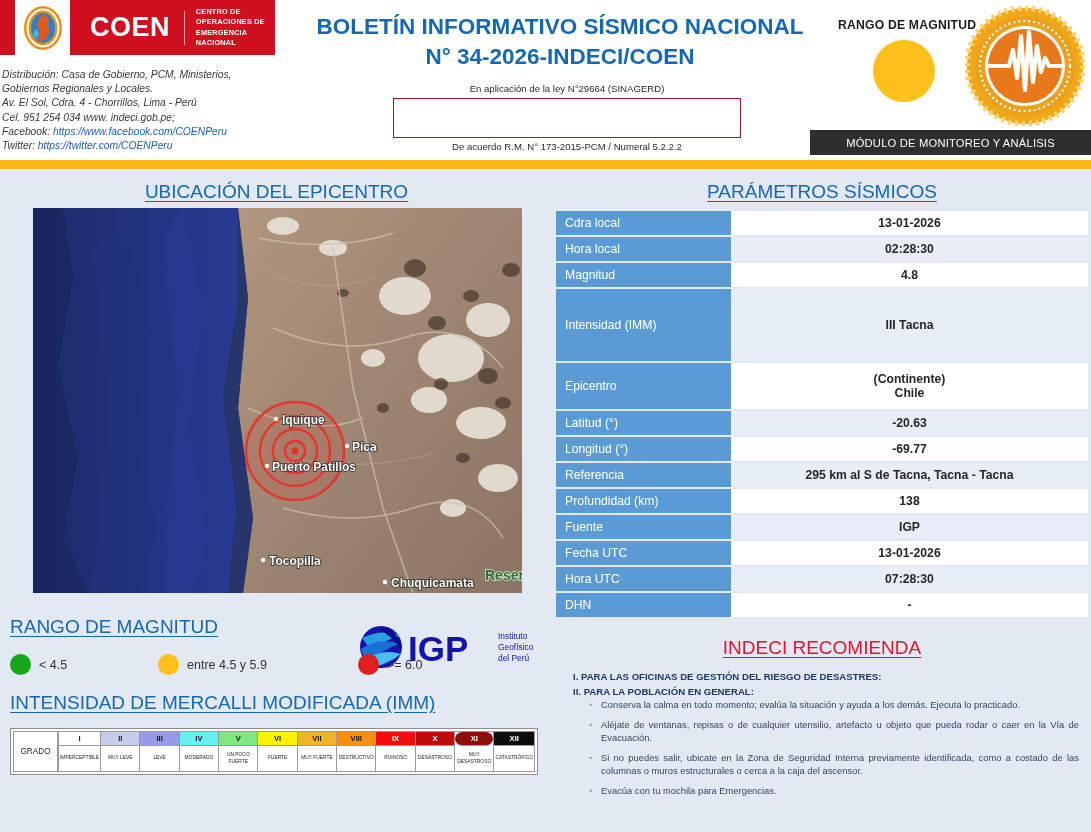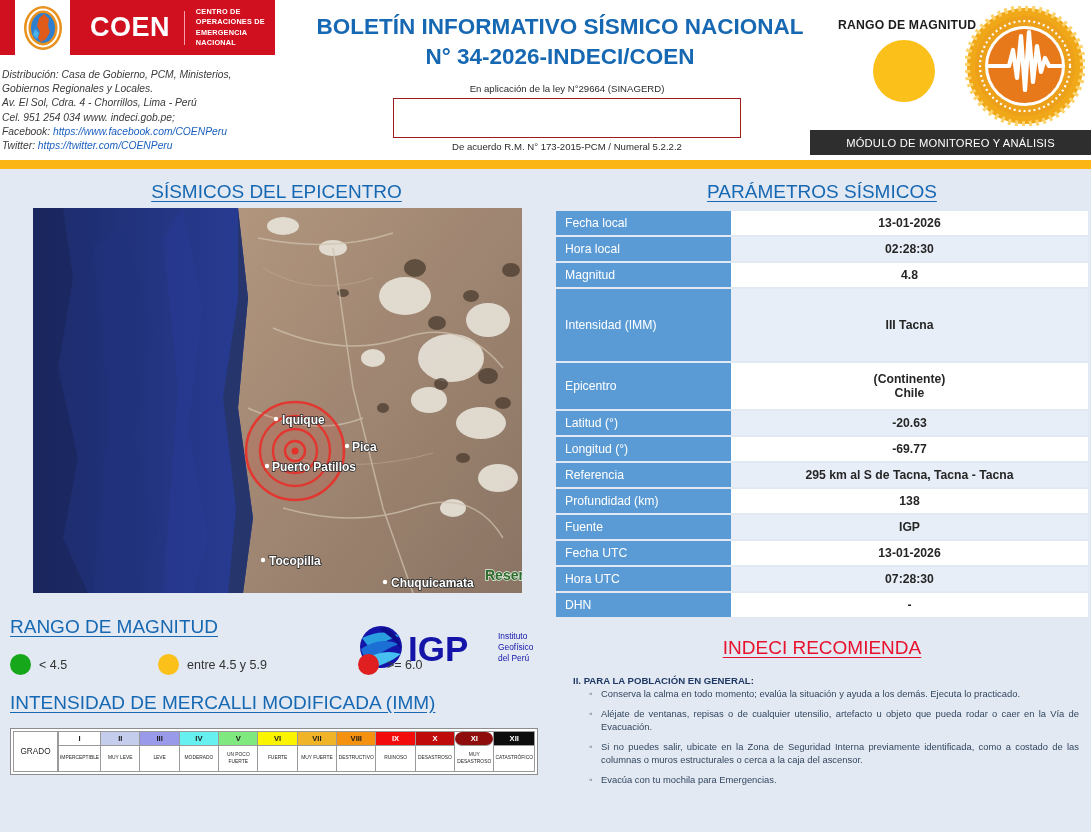--- a/index.html
+++ b/index.html
@@ -230,21 +230,21 @@
       <path d="M24 60 H44 L48 44 L52 72 L56 30 L60 84 L64 26 L68 76 L72 40 L76 66 L80 52 L84 60 H96" fill="none" stroke="#ffffff" stroke-width="4.2" stroke-linejoin="round" stroke-linecap="round"></path>
     </svg>
 
     <div class="modulo-band">MÓDULO DE MONITOREO Y ANÁLISIS</div>
     <div class="yellow-strip"></div>
   </div>
 
   <div class="body-area">
 
     <div class="map-col">
-      <div class="section-title map-title">SÍSMICOS DEL EPICENTRO</div>
+      <div class="section-title map-title">UBICACIÓN DEL EPICENTRO</div>
       <div class="map-frame">
         <svg width="489" height="385" viewBox="0 0 489 385">
           <defs>
             <linearGradient id="ocean" x1="0" y1="0" x2="1" y2="0">
               <stop offset="0%" stop-color="#13246b"></stop>
               <stop offset="45%" stop-color="#20379c"></stop>
               <stop offset="100%" stop-color="#2b46b8"></stop>
             </linearGradient>
             <linearGradient id="land" x1="0" y1="0" x2="1" y2="1">
               <stop offset="0%" stop-color="#b99b82"></stop>
@@ -320,21 +320,21 @@
           </g>
         </svg>
       </div>
     </div>
 
     <div class="params-col">
       <div class="section-title params-title">PARÁMETROS SÍSMICOS</div>
       <table class="ptable">
         <tbody id="ptable-body">
             <tr class="odd">
-              <td class="k">Fecha local</td>
+              <td class="k">Cdra local</td>
               <td class="v">13-01-2026</td>
             </tr>
             <tr class="even">
               <td class="k">Hora local</td>
               <td class="v">02:28:30</td>
             </tr>
             <tr class="odd">
               <td class="k">Magnitud</td>
               <td class="v">4.8</td>
             </tr>
@@ -468,20 +468,21 @@
               <div class="imm-rom lt" style="background: rgb(13, 13, 13);">XII</div>
               <div class="imm-desc">CATASTRÓFICO</div>
             </div>
           </div>
       </div>
     </div>
 
     <div class="low-right">
       <div class="section-title red rec-title">INDECI RECOMIENDA</div>
       <div class="rec-body">
+        <div class="rec-head">I. PARA LAS OFICINAS DE GESTIÓN DEL RIESGO DE DESASTRES:</div>
         <div class="rec-head sp">II. PARA LA POBLACIÓN EN GENERAL:</div>
         <ul class="rec-list" id="rec-list-2">
             <li>Conserva la calma en todo momento; evalúa la situación y ayuda a los demás. Ejecuta lo practicado.</li>
             <li>Aléjate de ventanas, repisas o de cualquier utensilio, artefacto u objeto que pueda rodar o caer en la Vía de Evacuación.</li>
             <li>Si no puedes salir, ubicate en la Zona de Seguridad Interna previamente identificada, como a costado de las columnas o muros estructurales o cerca a la caja del ascensor.</li>
             <li>Evacúa con tu mochila para Emergencias.</li>
           </ul>
       </div>
     </div>
 

